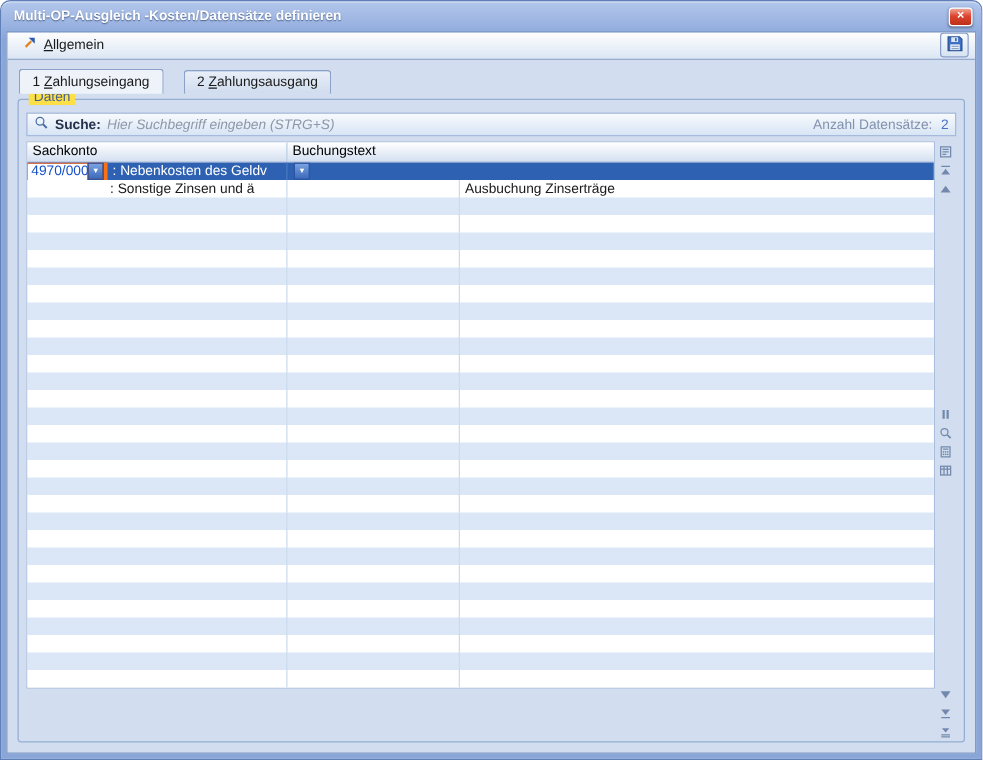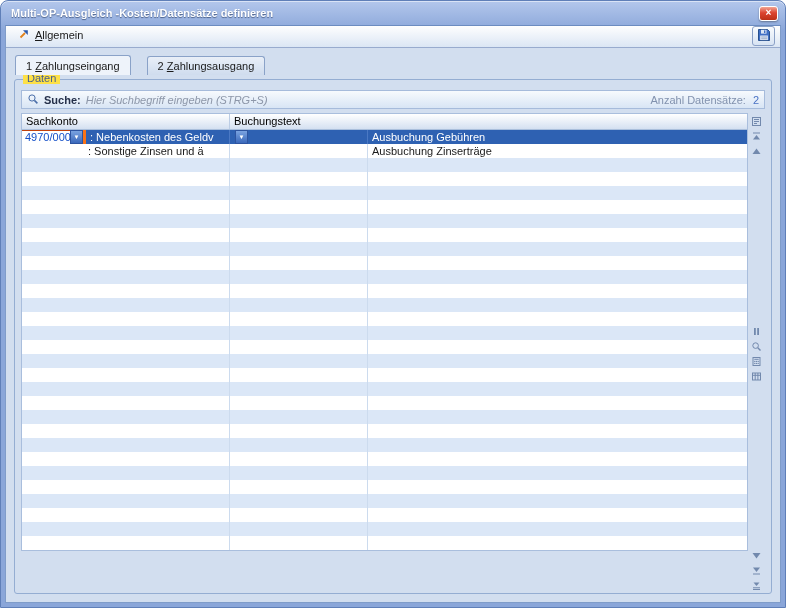--- a/index.html
+++ b/index.html
@@ -158,21 +158,20 @@
                 <span class="combo">
                   <span class="combo-text">4970/000</span>
                   <span class="dd-btn">▼</span>
                 </span>
 
                 <span class="konto-desc">: Nebenkosten des Geldv</span>
               </div>
               <div class="cell c-steuer">
                 <span class="dd-btn steuer-dd">▼</span>
               </div>
-              <div class="cell c-text">Ausbuchung Gebühren</div>
             </div>
                 <div class="trow">
               <div class="cell c-konto">
 
                 <span class="konto-plain">2650/000</span>
                 <span class="konto-desc">: Sonstige Zinsen und ä</span>
               </div>
               <div class="cell c-steuer">
                 
               </div>

